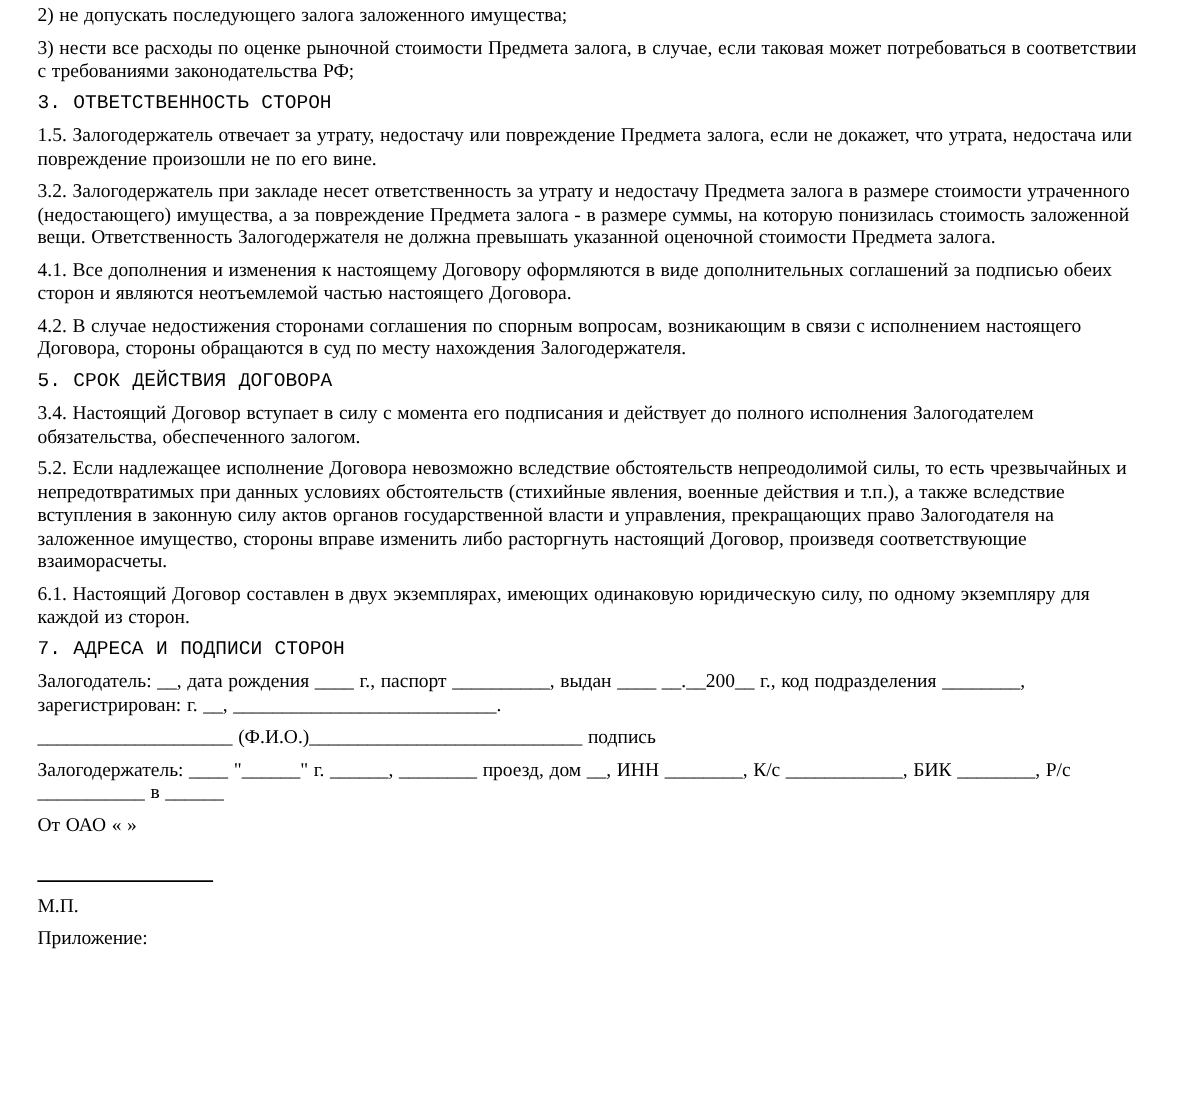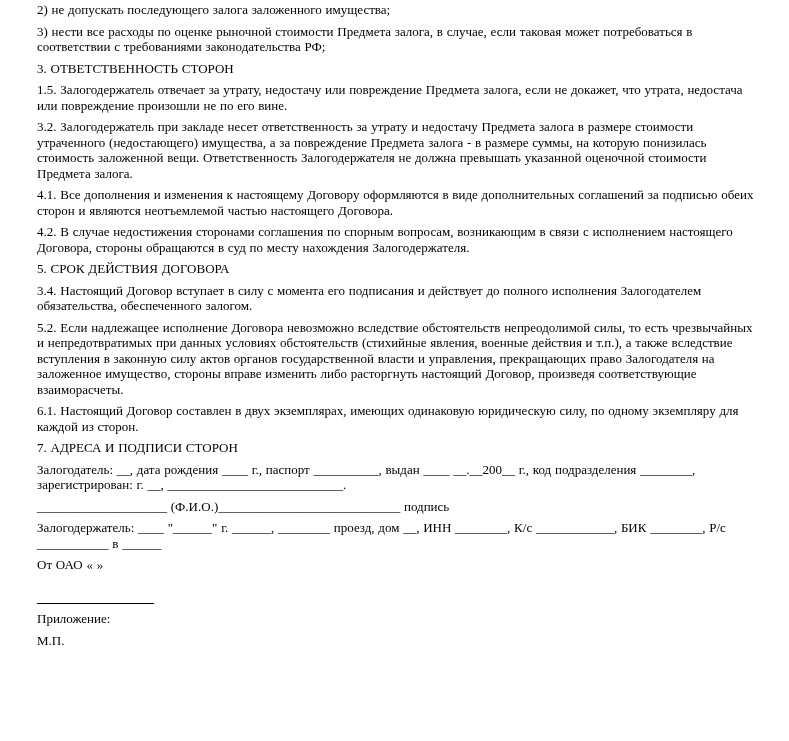--- a/index.html
+++ b/index.html
@@ -4,36 +4,37 @@
 <style>
   html, body {
     margin: 0;
     padding: 0;
     background: #ffffff;
   }
   .page {
     box-sizing: border-box;
     width: 789px;
     height: 741px;
-    padding: 2px 30px 0 37px;
+    padding: 2px 30px 0 25px;
     background: #ffffff;
     font-family: "Liberation Serif", "DejaVu Serif", serif;
     font-size: 13px;
     line-height: 15.5px;
     color: #000000;
     overflow: hidden;
     border-radius: 15px;
   }
   .page p {
     margin: 0 0 6px 0;
     word-spacing: 0.5px;
   }
   .page p.heading {
     margin-top: 1px;
     margin-bottom: 6px;
+    font-family: Liberation Mono, monospace;
   }
   .page p.extra-gap {
     margin-top: 17px;
     text-decoration: underline;
   }
 </style>
 </head>
 <body>
 
 <div class="page">
@@ -47,15 +48,15 @@
   <p class="heading">5. СРОК ДЕЙСТВИЯ ДОГОВОРА</p>
   <p>3.4. Настоящий Договор вступает в силу с момента его подписания и действует до полного исполнения Залогодателем обязательства, обеспеченного залогом.</p>
   <p>5.2. Если надлежащее исполнение Договора невозможно вследствие обстоятельств непреодолимой силы, то есть чрезвычайных и непредотвратимых при данных условиях обстоятельств (стихийные явления, военные действия и т.п.), а также вследствие вступления в законную силу актов органов государственной власти и управления, прекращающих право Залогодателя на заложенное имущество, стороны вправе изменить либо расторгнуть настоящий Договор, произведя соответствующие взаиморасчеты.</p>
   <p>6.1. Настоящий Договор составлен в двух экземплярах, имеющих одинаковую юридическую силу, по одному экземпляру для каждой из сторон.</p>
   <p class="heading">7. АДРЕСА И ПОДПИСИ СТОРОН</p>
   <p>Залогодатель: __, дата рождения ____ г., паспорт __________, выдан ____ __.__200__ г., код подразделения ________, зарегистрирован: г. __, ___________________________.</p>
   <p>____________________ (Ф.И.О.)____________________________ подпись</p>
   <p>Залогодержатель: ____ "______" г. ______, ________ проезд, дом __, ИНН ________, К/с ____________, БИК ________, Р/с ___________ в ______</p>
   <p>От ОАО « »</p>
   <p class="extra-gap">__________________</p>
+  <p>М.П.</p>
   <p>Приложение:</p>
-  <p>М.П.</p>
 </div>
 
 </body></html>

